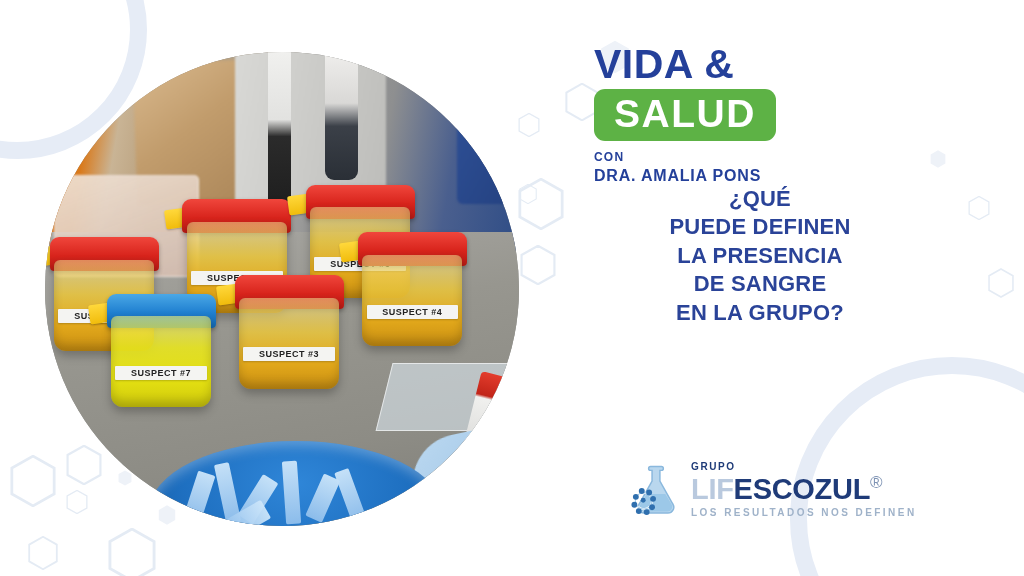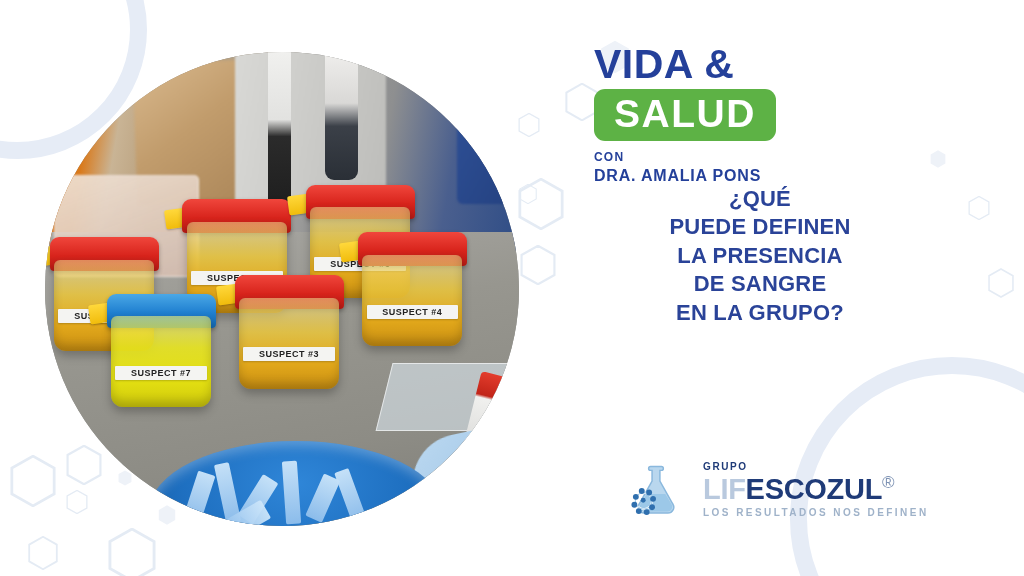--- a/index.html
+++ b/index.html
@@ -291,21 +291,21 @@
     font-family: "Liberation Sans", sans-serif;
   }
 
   
   .footer-logo {
     position: absolute;
     left: 628px;
     top: 462px;
     display: flex;
     align-items: center;
-    gap: 21px;
+    gap: 9px;
   }
   .flask-icon {
     width: 54px;
     height: 56px;
     flex: 0 0 auto;
   }
   .logo-text-block {
     line-height: 1;
   }
   .logo-grupo {

